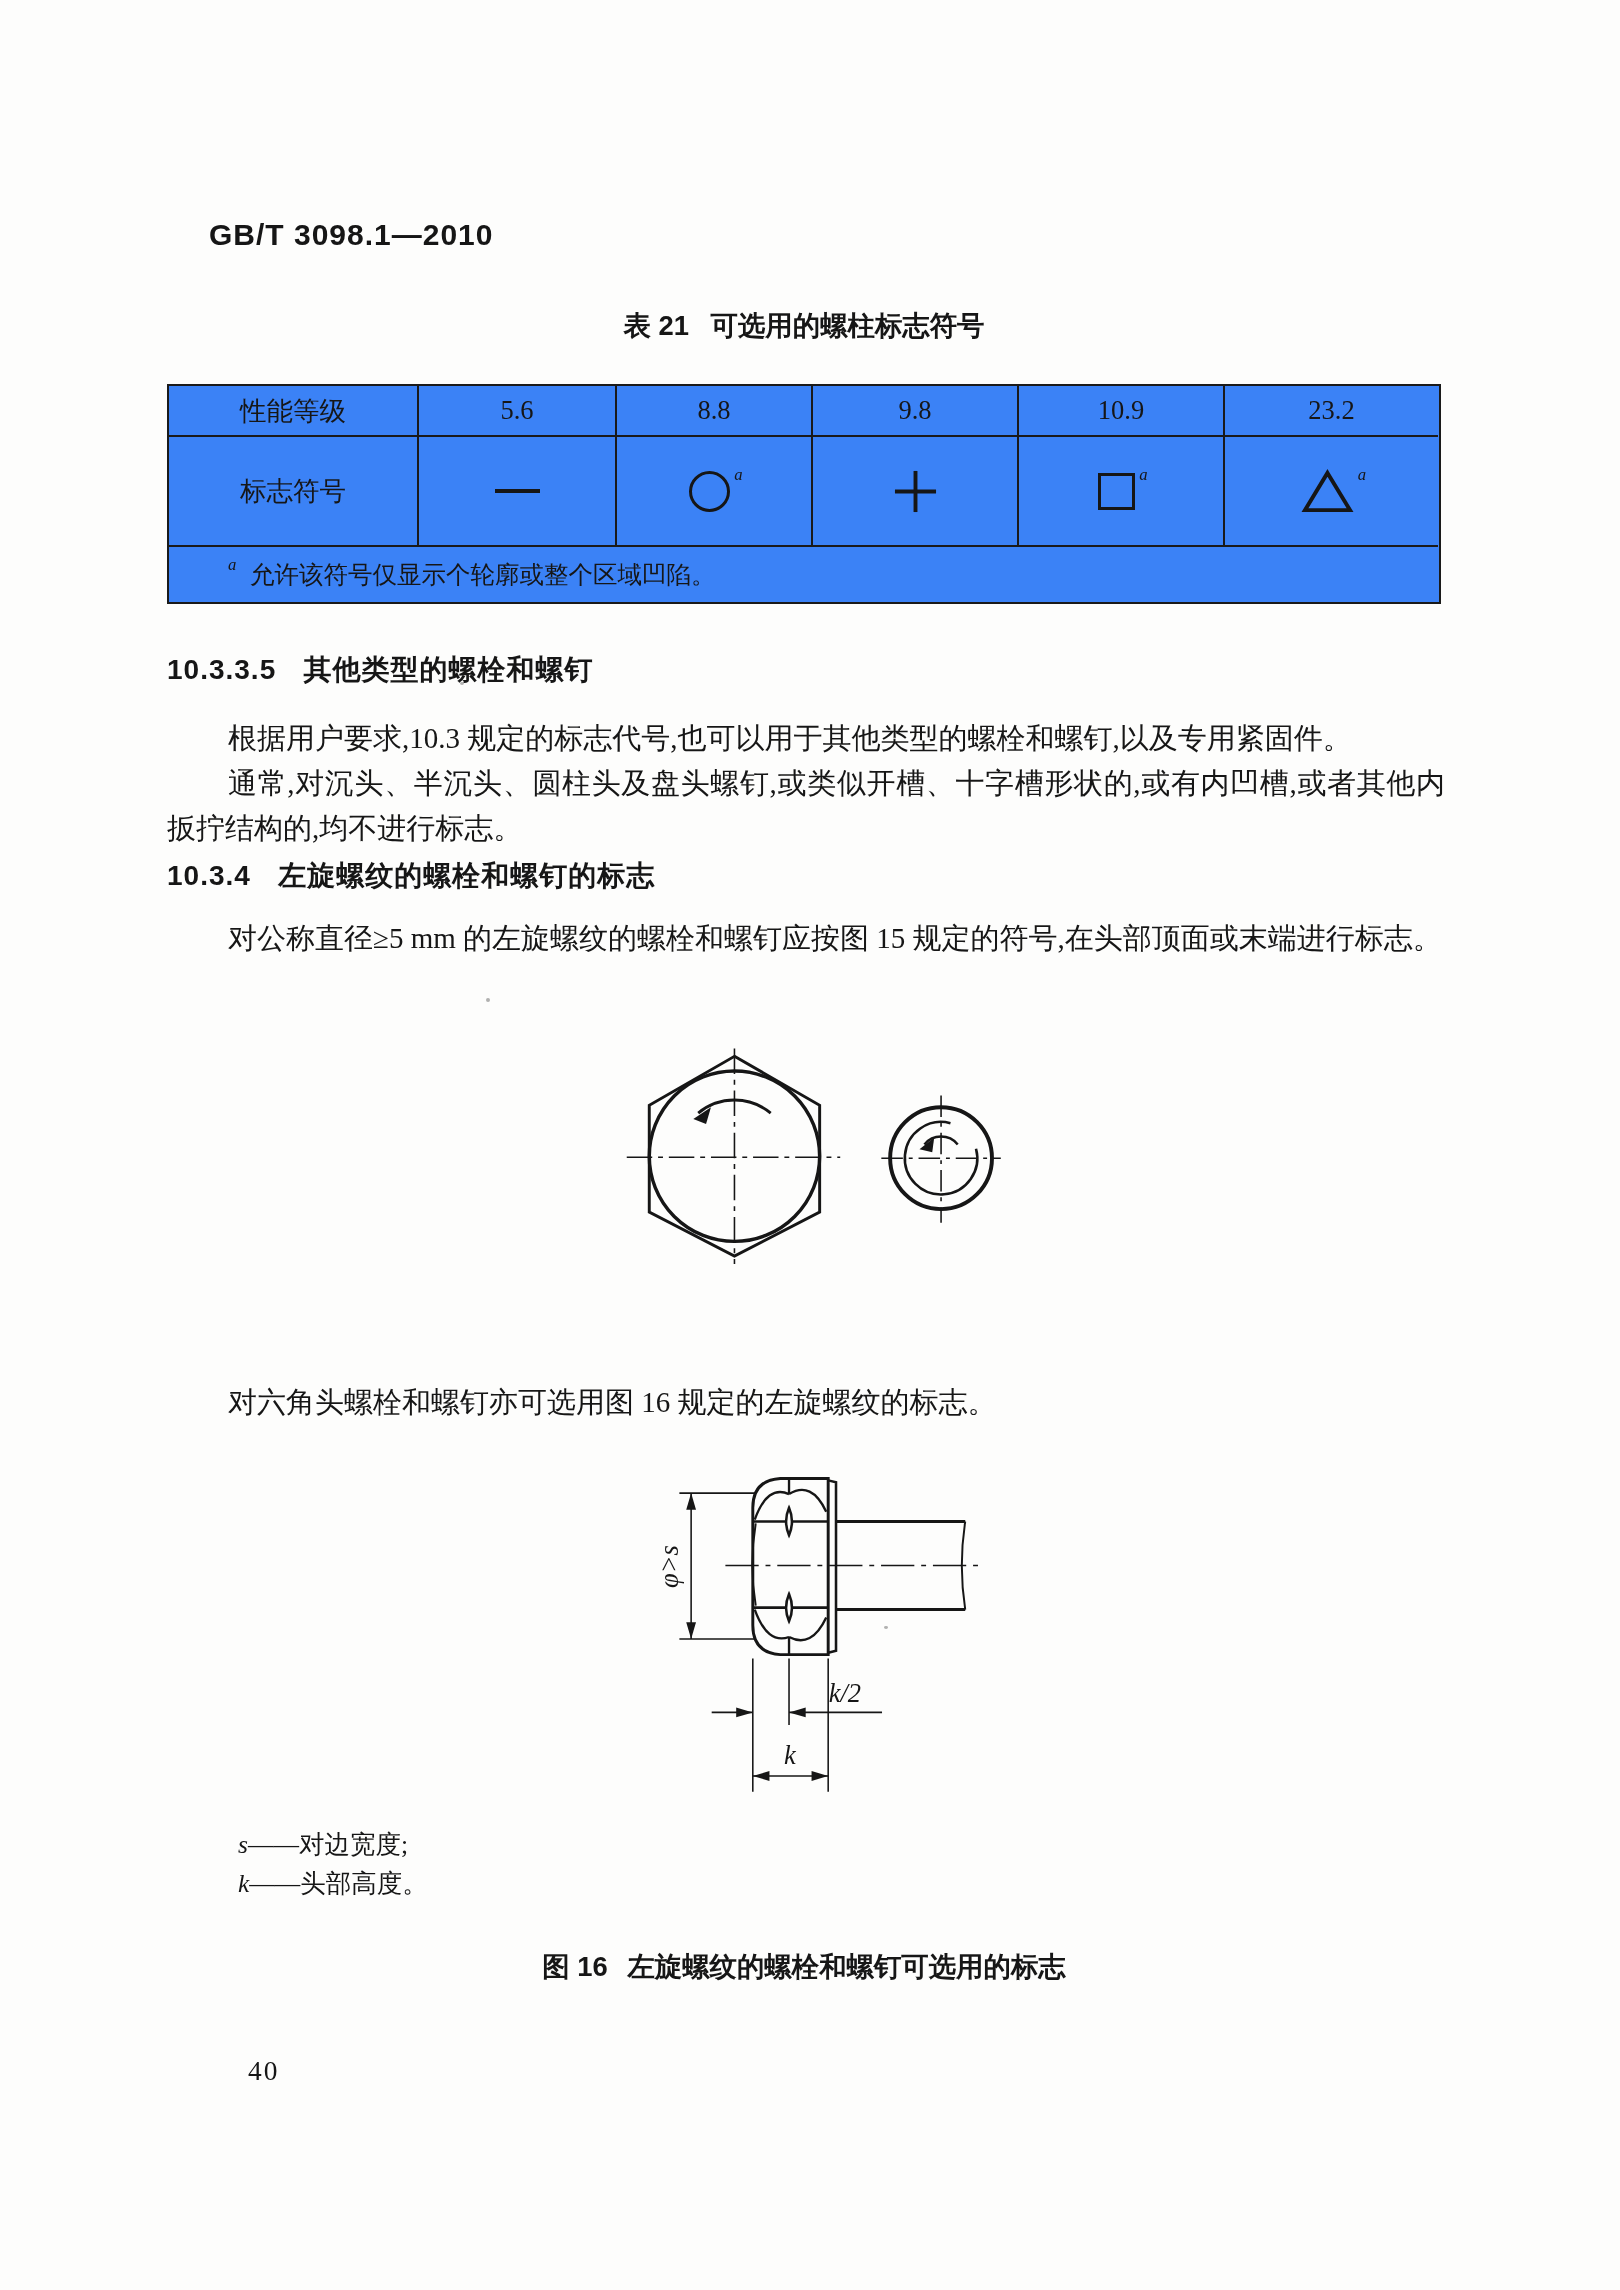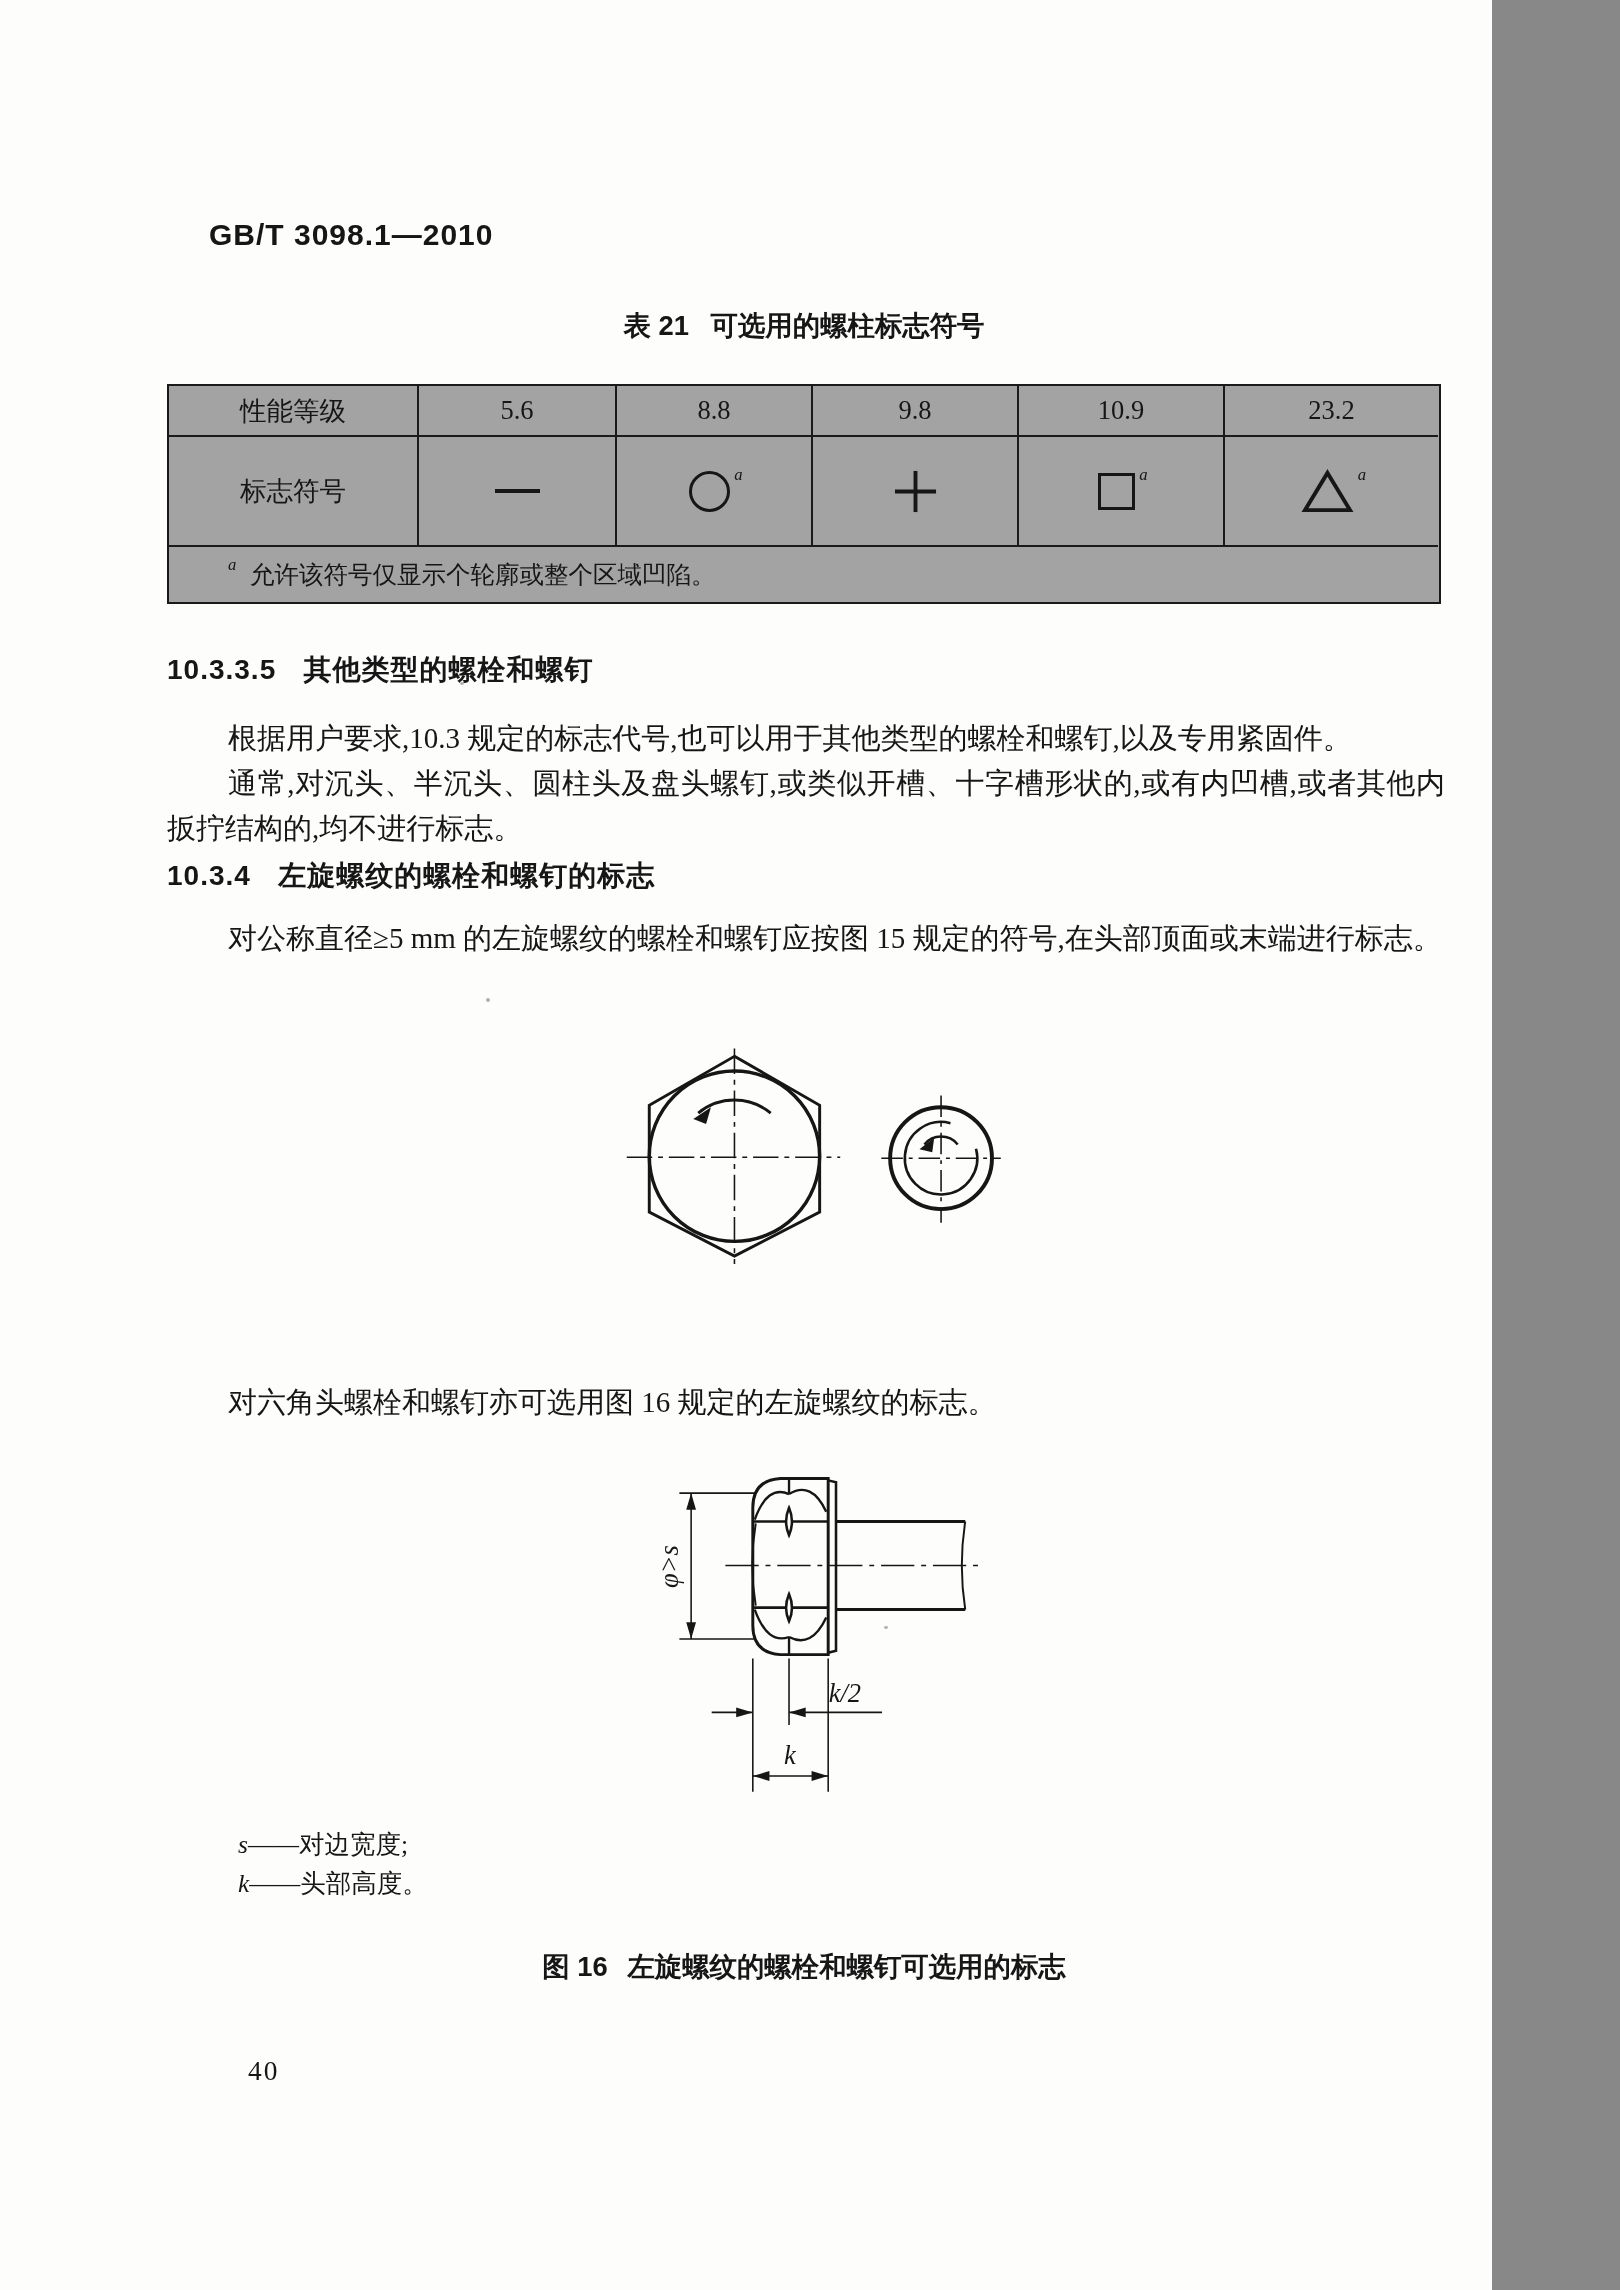--- a/index.html
+++ b/index.html
@@ -1,34 +1,34 @@
 <!DOCTYPE html>
 <html><head>
 <meta charset="utf-8">
 <style>
   html,body{margin:0;padding:0;background:#888;}
   #page{
-    position:relative;width:1461px;height:2291px;background:#fdfdfc;
-    font-family:"Liberation Serif",serif;color:#161616;overflow:hidden;padding-left:31px;
+    position:relative;width:1620px;height:2291px;background:#fdfdfc;
+    font-family:"Liberation Serif",serif;color:#161616;overflow:hidden;
   }
   .abs{position:absolute;}
   .doc-header{
     left:209px;top:218px;font-family:"Liberation Sans",sans-serif;
     font-weight:bold;font-size:30px;letter-spacing:1px;
   }
   .tbl-title{
     left:167px;top:308px;width:1274px;text-align:center;
     font-family:"Liberation Sans",sans-serif;font-weight:bold;font-size:27.4px;
   }
   .tbl-title .gap{display:inline-block;width:21.6px;}
   
   .tbl{
     left:167px;top:384px;width:1274px;border:2.9px solid #1a1a1a;
     display:grid;grid-template-columns:250px 198px 196px 206px 206px 213px;
-    box-sizing:border-box;background:#a3a3a3;
+    box-sizing:border-box;background:#3b82f6;
   }
   .tbl .cell{
     border-right:2px solid #1a1a1a;display:flex;align-items:center;justify-content:center;
     font-size:26.5px;box-sizing:border-box;
   }
   .tbl .cell.lastcol{border-right:none;}
   .tbl .r1{height:51px;border-bottom:2px solid #1a1a1a;}
   .tbl .r2{height:110px;border-bottom:2.9px solid #1a1a1a;}
   .tbl .fnote{
     grid-column:1 / -1;height:55px;display:flex;align-items:center;

